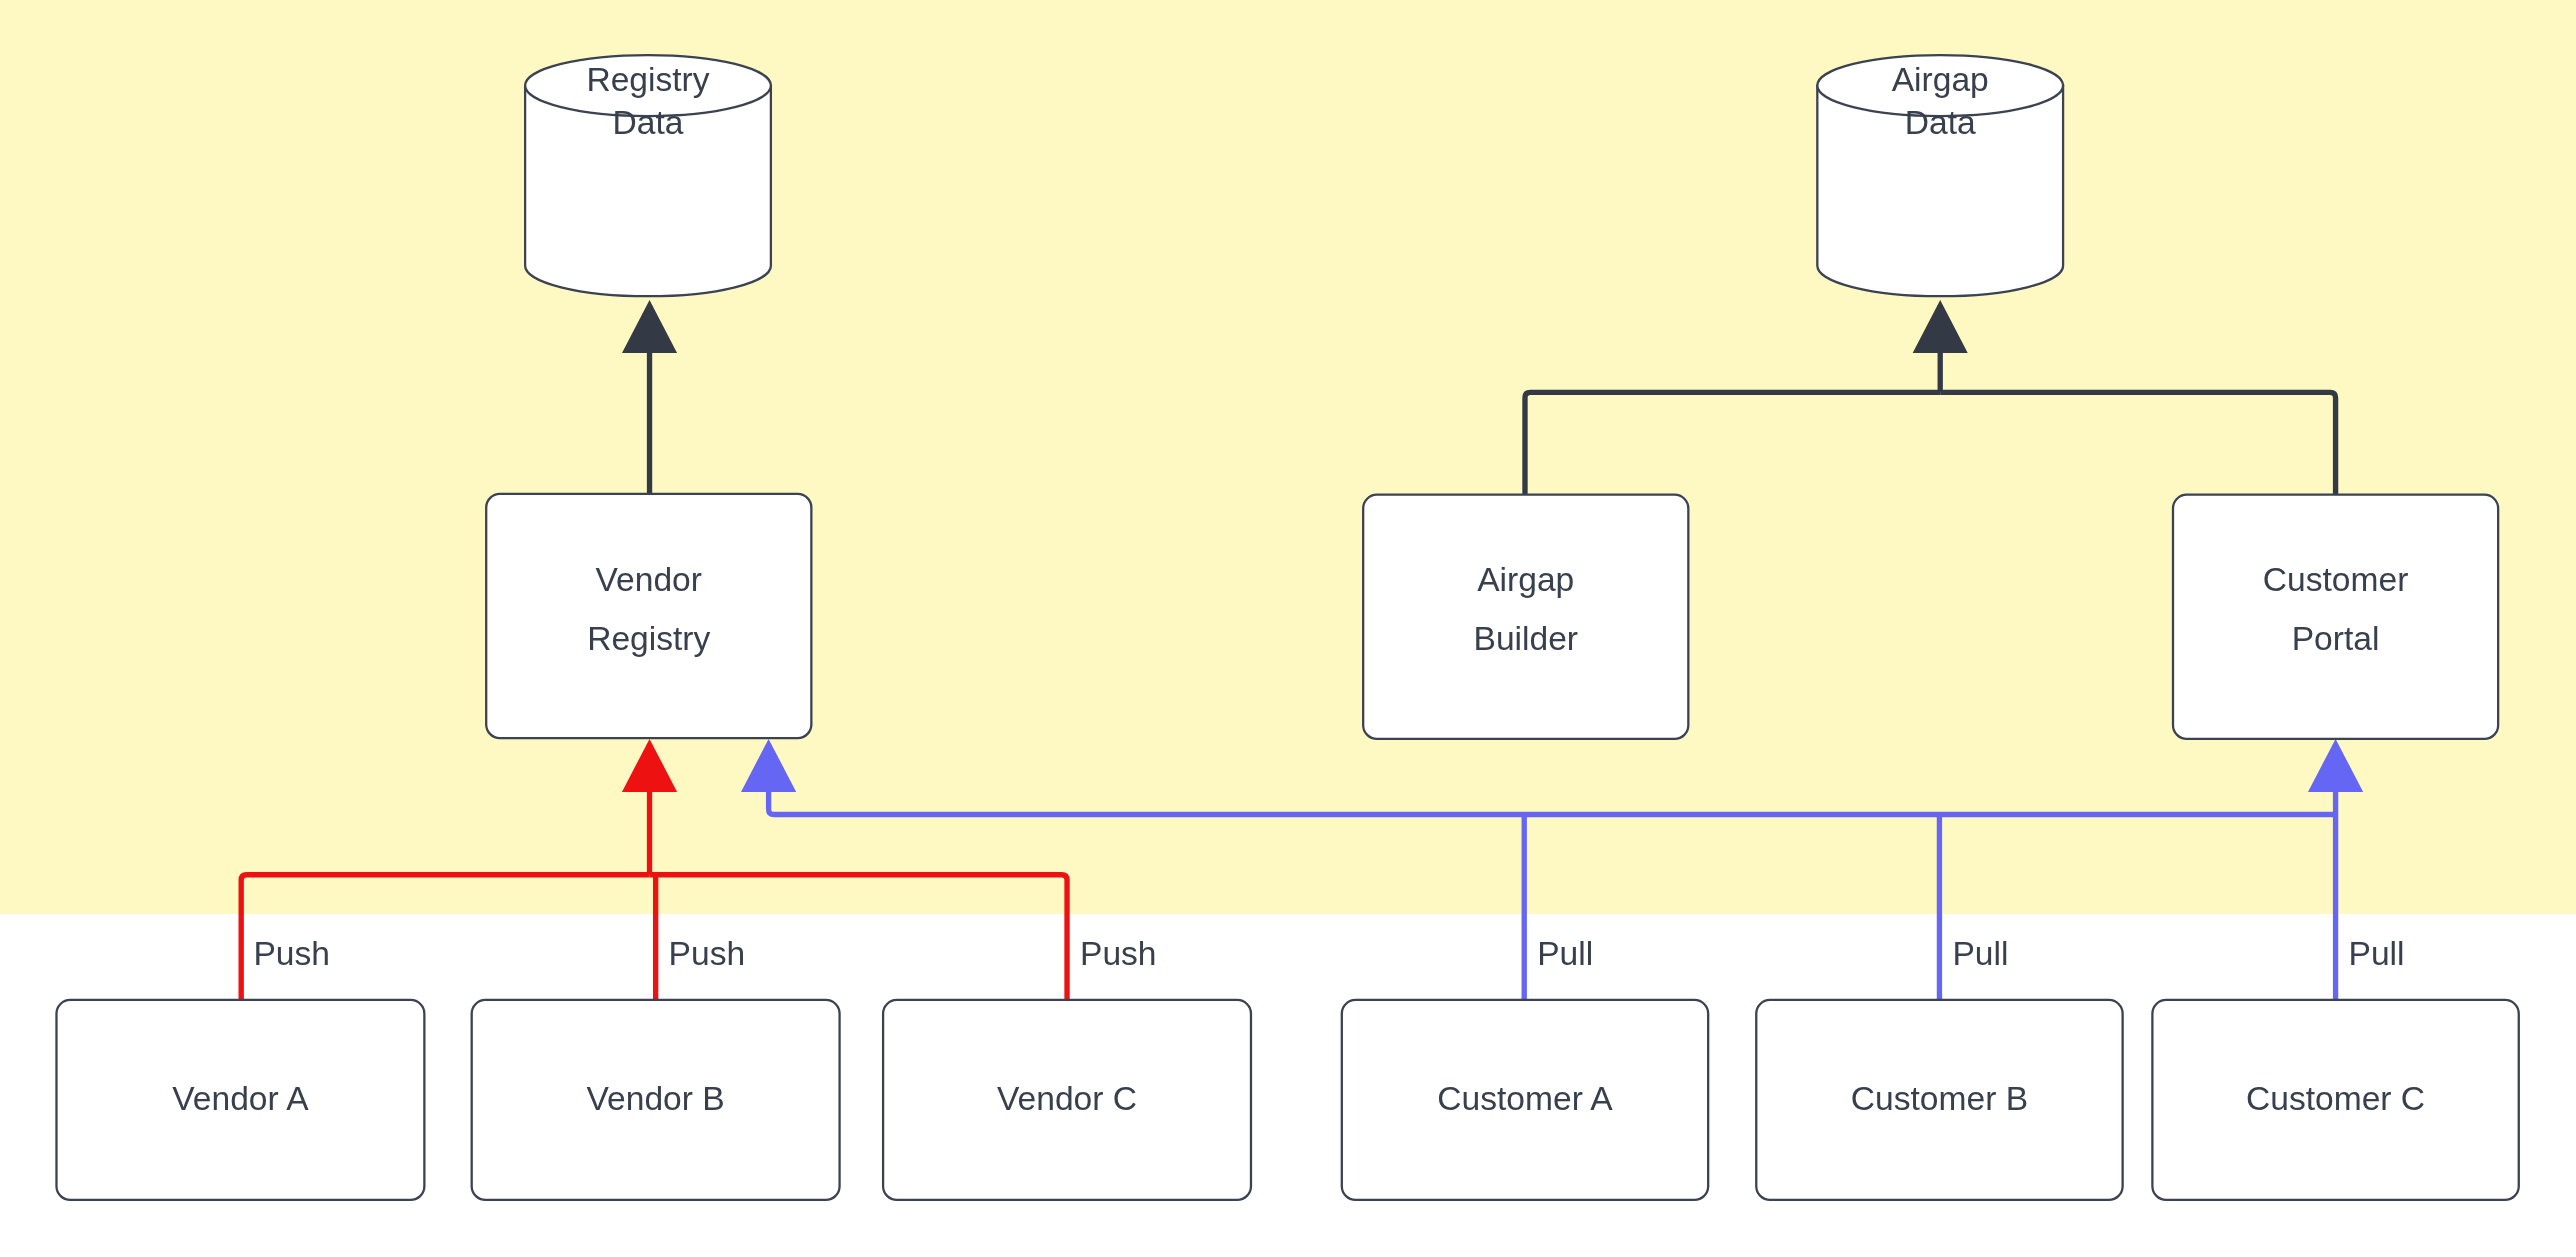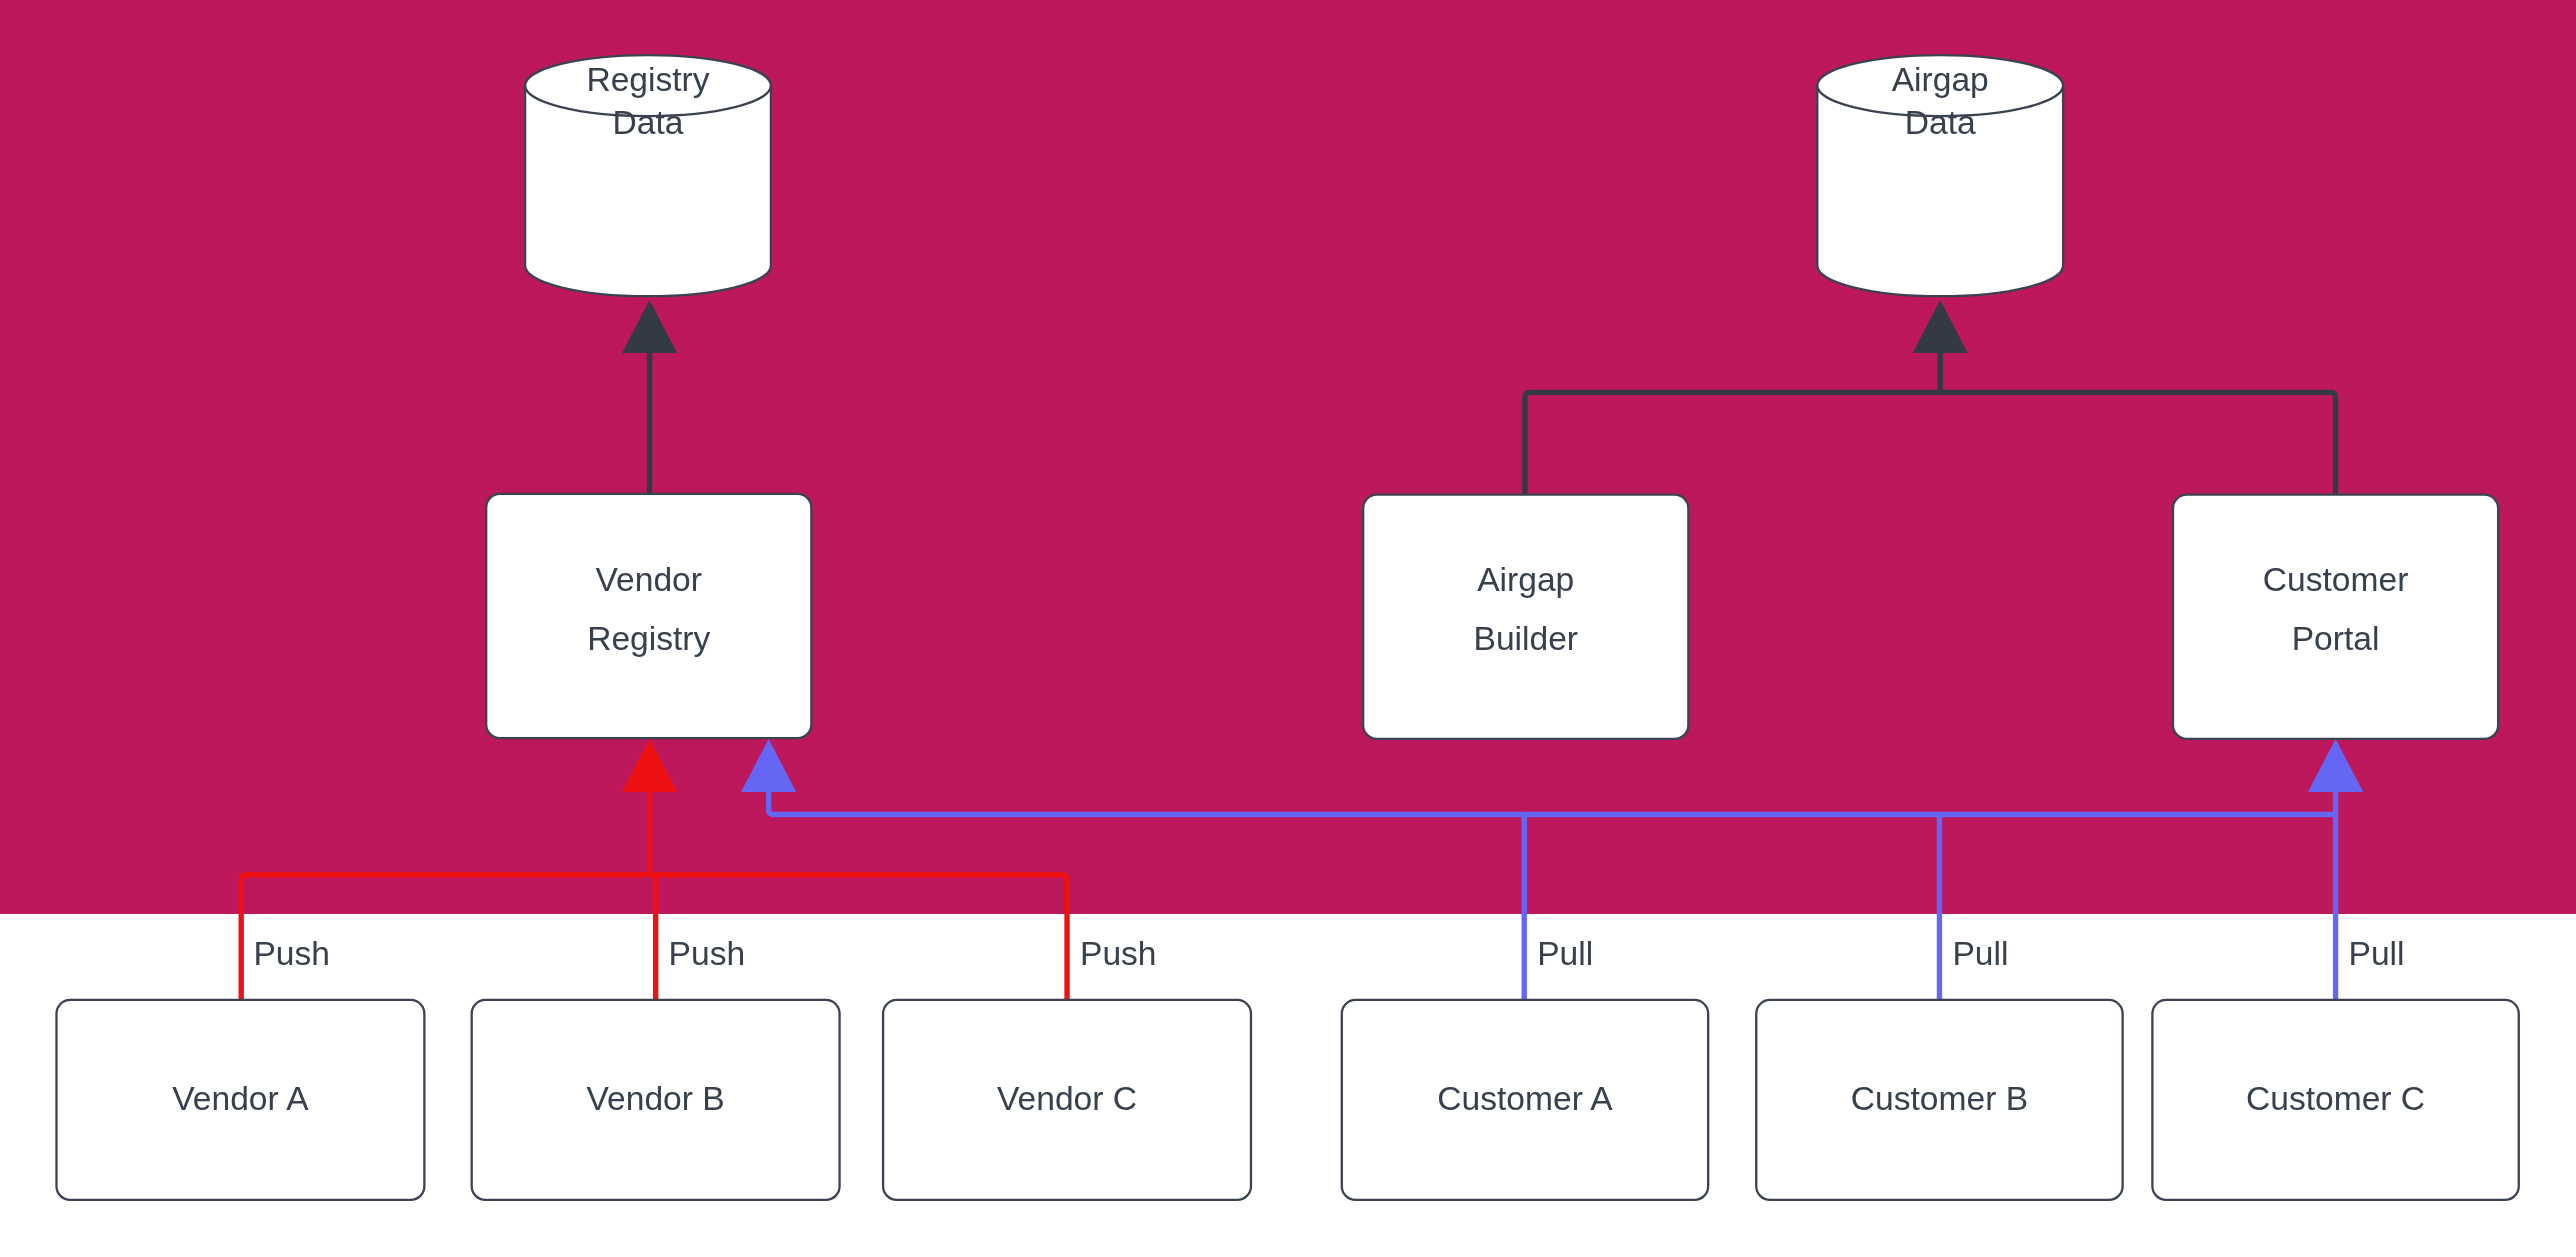--- a/index.html
+++ b/index.html
@@ -10,21 +10,21 @@
   body {
     width: 2576px;
     height: 1258px;
     overflow: hidden;
     font-family: "Liberation Sans", sans-serif;
   }
   #diagram-root {
     position: relative;
     width: 2576px;
     height: 914px;
-    background: #be185d;
+    background: #fef9c3;
   }
   svg.canvas {
     position: absolute;
     top: 0;
     left: 0;
     width: 2576px;
     height: 1258px;
   }
   .node-shape {
     fill: #ffffff;

